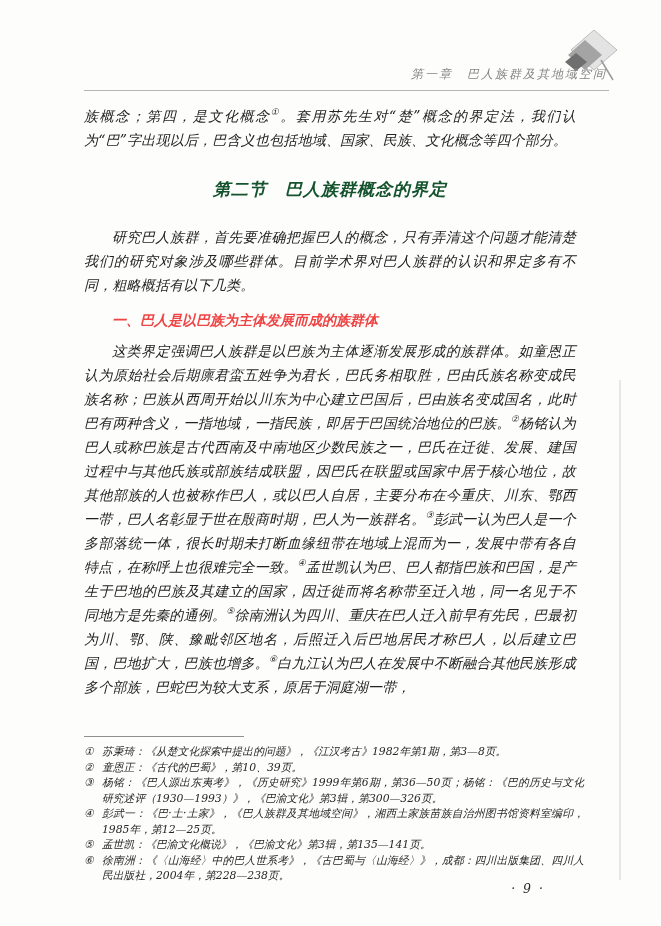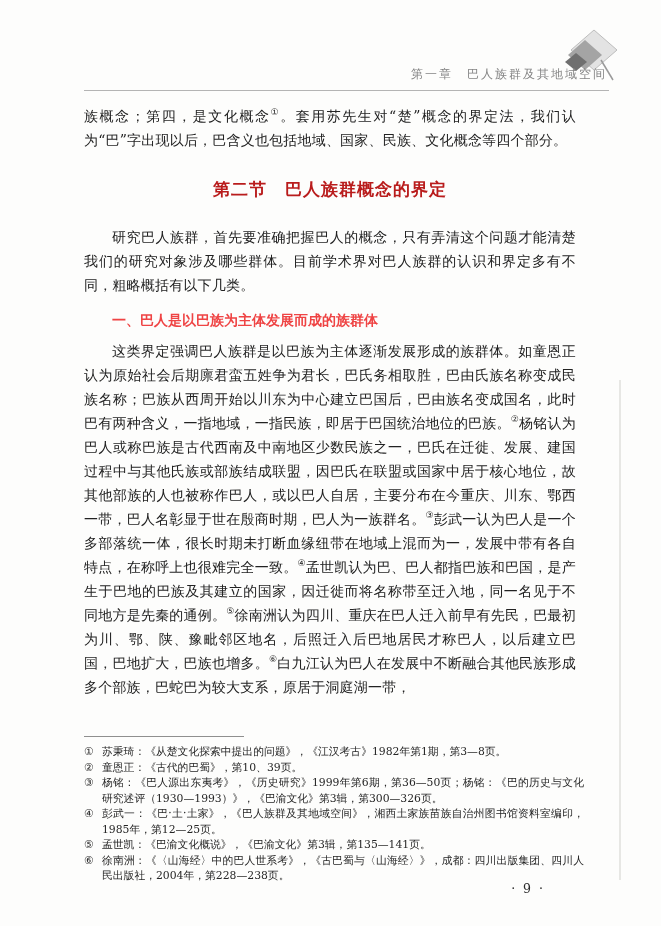--- a/index.html
+++ b/index.html
@@ -8,20 +8,21 @@
     background: #fdfdfc;
   }
   .page {
     position: relative;
     width: 631px;
     height: 926px;
     background: #fdfdfc;
     overflow: hidden;
     font-family: "DejaVu Serif", "Liberation Serif", serif;
     color: #222;
+    font-style: italic;
   }
   
   .ornament {
     position: absolute;
     top: 28px;
     right: 12px;
   }
   .running-head-title {
     position: absolute;
     top: 66px;
@@ -68,21 +69,21 @@
     line-height: 0;
     vertical-align: super;
   }
   .section-title {
     margin: 26px 0 24px 0;
     text-align: center;
     font-family: "DejaVu Sans", "Liberation Sans", sans-serif;
     font-weight: 700;
     font-size: 17px;
     letter-spacing: 1px;
-    color: #b91c1c;
+    color: #14532d;
   }
   .subsection-title {
     margin: 15px 0 9px 0;
     padding-left: 2em;
     font-family: "DejaVu Sans", "Liberation Sans", sans-serif;
     font-weight: 700;
     font-size: 14px;
     color: #ef4444;
   }
   

